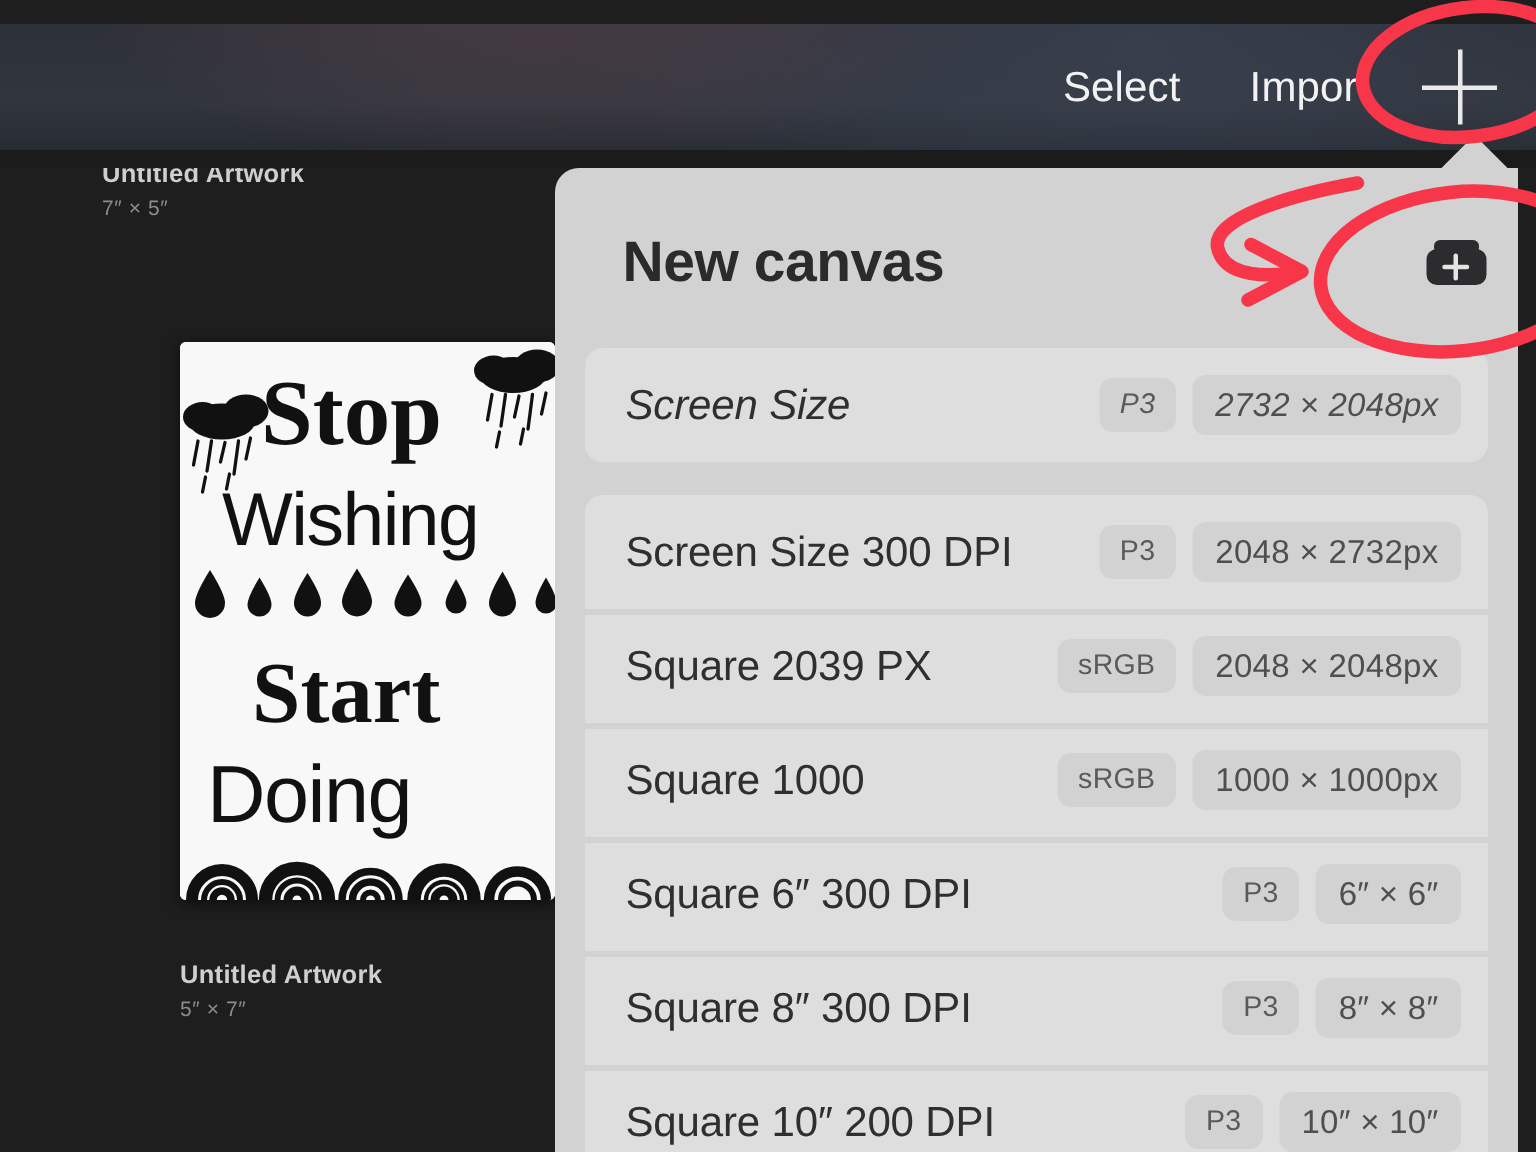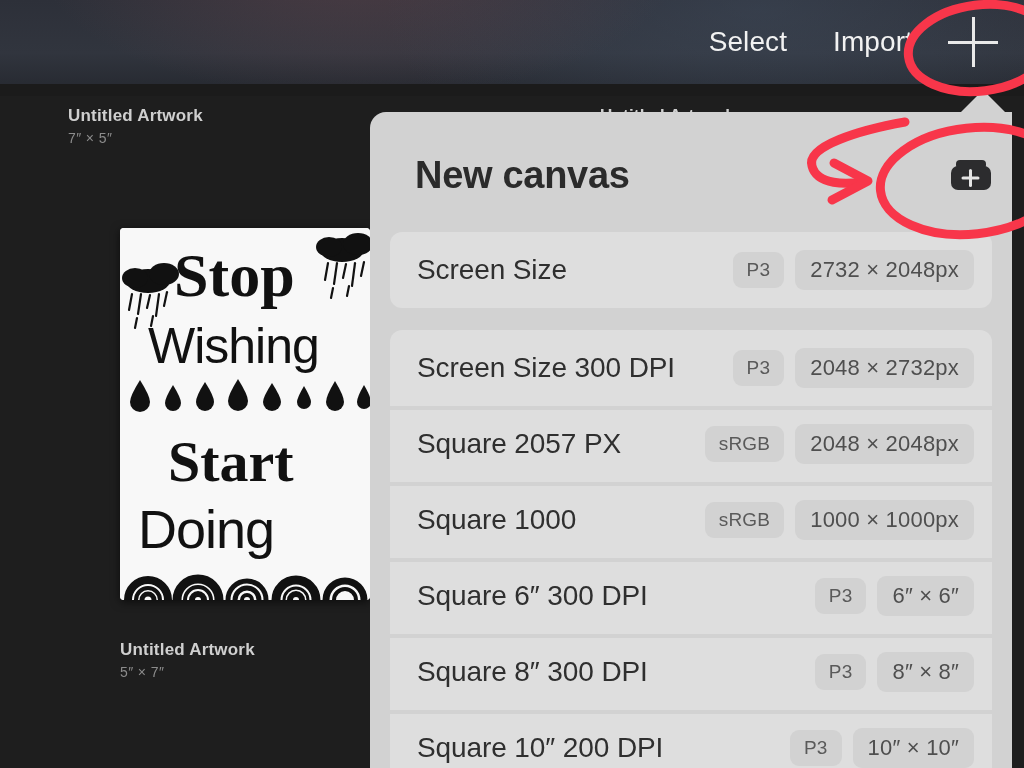--- a/index.html
+++ b/index.html
@@ -37,21 +37,21 @@
     background:#f7f7f7;
     border-radius:4px;
     overflow:hidden;
     box-shadow:0 2px 10px rgba(0,0,0,.6);
     text-decoration:underline;
   }
   #thumb svg { display:block; width:100%; height:100%; }
 
   
   #navbar {
-    position:absolute; left:0; top:0; width:1024px; height:96px;
+    position:absolute; left:0; top:16px; width:1024px; height:96px;
     background:
       radial-gradient(460px 200px at 360px -40px, rgba(150,90,95,.30), rgba(0,0,0,0) 70%),
       radial-gradient(520px 240px at 760px 10px, rgba(70,85,105,.38), rgba(0,0,0,0) 72%),
       linear-gradient(180deg,#2d3039 0%, #31353e 55%, #24272e 100%);
   }
   #navbar::after{
     content:""; position:absolute; left:0; right:0; bottom:0; height:12px;
     background:#1b1b1b;
   }
   #nav-items {
@@ -111,21 +111,21 @@
   .group + .group { margin-top:22px; }
   .row {
     position:relative;
     height:76px;
     background:#dedede;
     display:flex; align-items:center;
     padding:0 18px 0 27px;
   }
   .group .row:first-child { border-radius:12px 12px 0 0; }
   .group .row:last-child  { border-radius:0 0 12px 12px; }
-  .group .row:only-child  { border-radius:12px; }
+  .group .row:only-child  { border-radius:12px;font-style:italic; }
   .group .row + .row::before{
     content:""; position:absolute; left:0; right:0; top:0; height:4px;
     background:#d2d2d2;
   }
   .row-name {
     font-size:28px; color:#2f2f2f; white-space:nowrap;
     letter-spacing:-.1px;
   }
   .row-badges {
     margin-left:auto; display:flex; align-items:center; gap:11px;text-align:right;
@@ -285,21 +285,21 @@
 
     <div class="group">
       <div class="row">
         <span class="row-name">Screen Size 300 DPI</span>
         <span class="row-badges">
           <span class="badge">P3</span>
           <span class="badge dim">2048 × 2732px</span>
         </span>
       </div>
       <div class="row">
-        <span class="row-name">Square 2057 PX</span>
+        <span class="row-name">Square 2039 PX</span>
         <span class="row-badges">
           <span class="badge">sRGB</span>
           <span class="badge dim">2048 × 2048px</span>
         </span>
       </div>
       <div class="row">
         <span class="row-name">Square 1000</span>
         <span class="row-badges">
           <span class="badge">sRGB</span>
           <span class="badge dim">1000 × 1000px</span>

